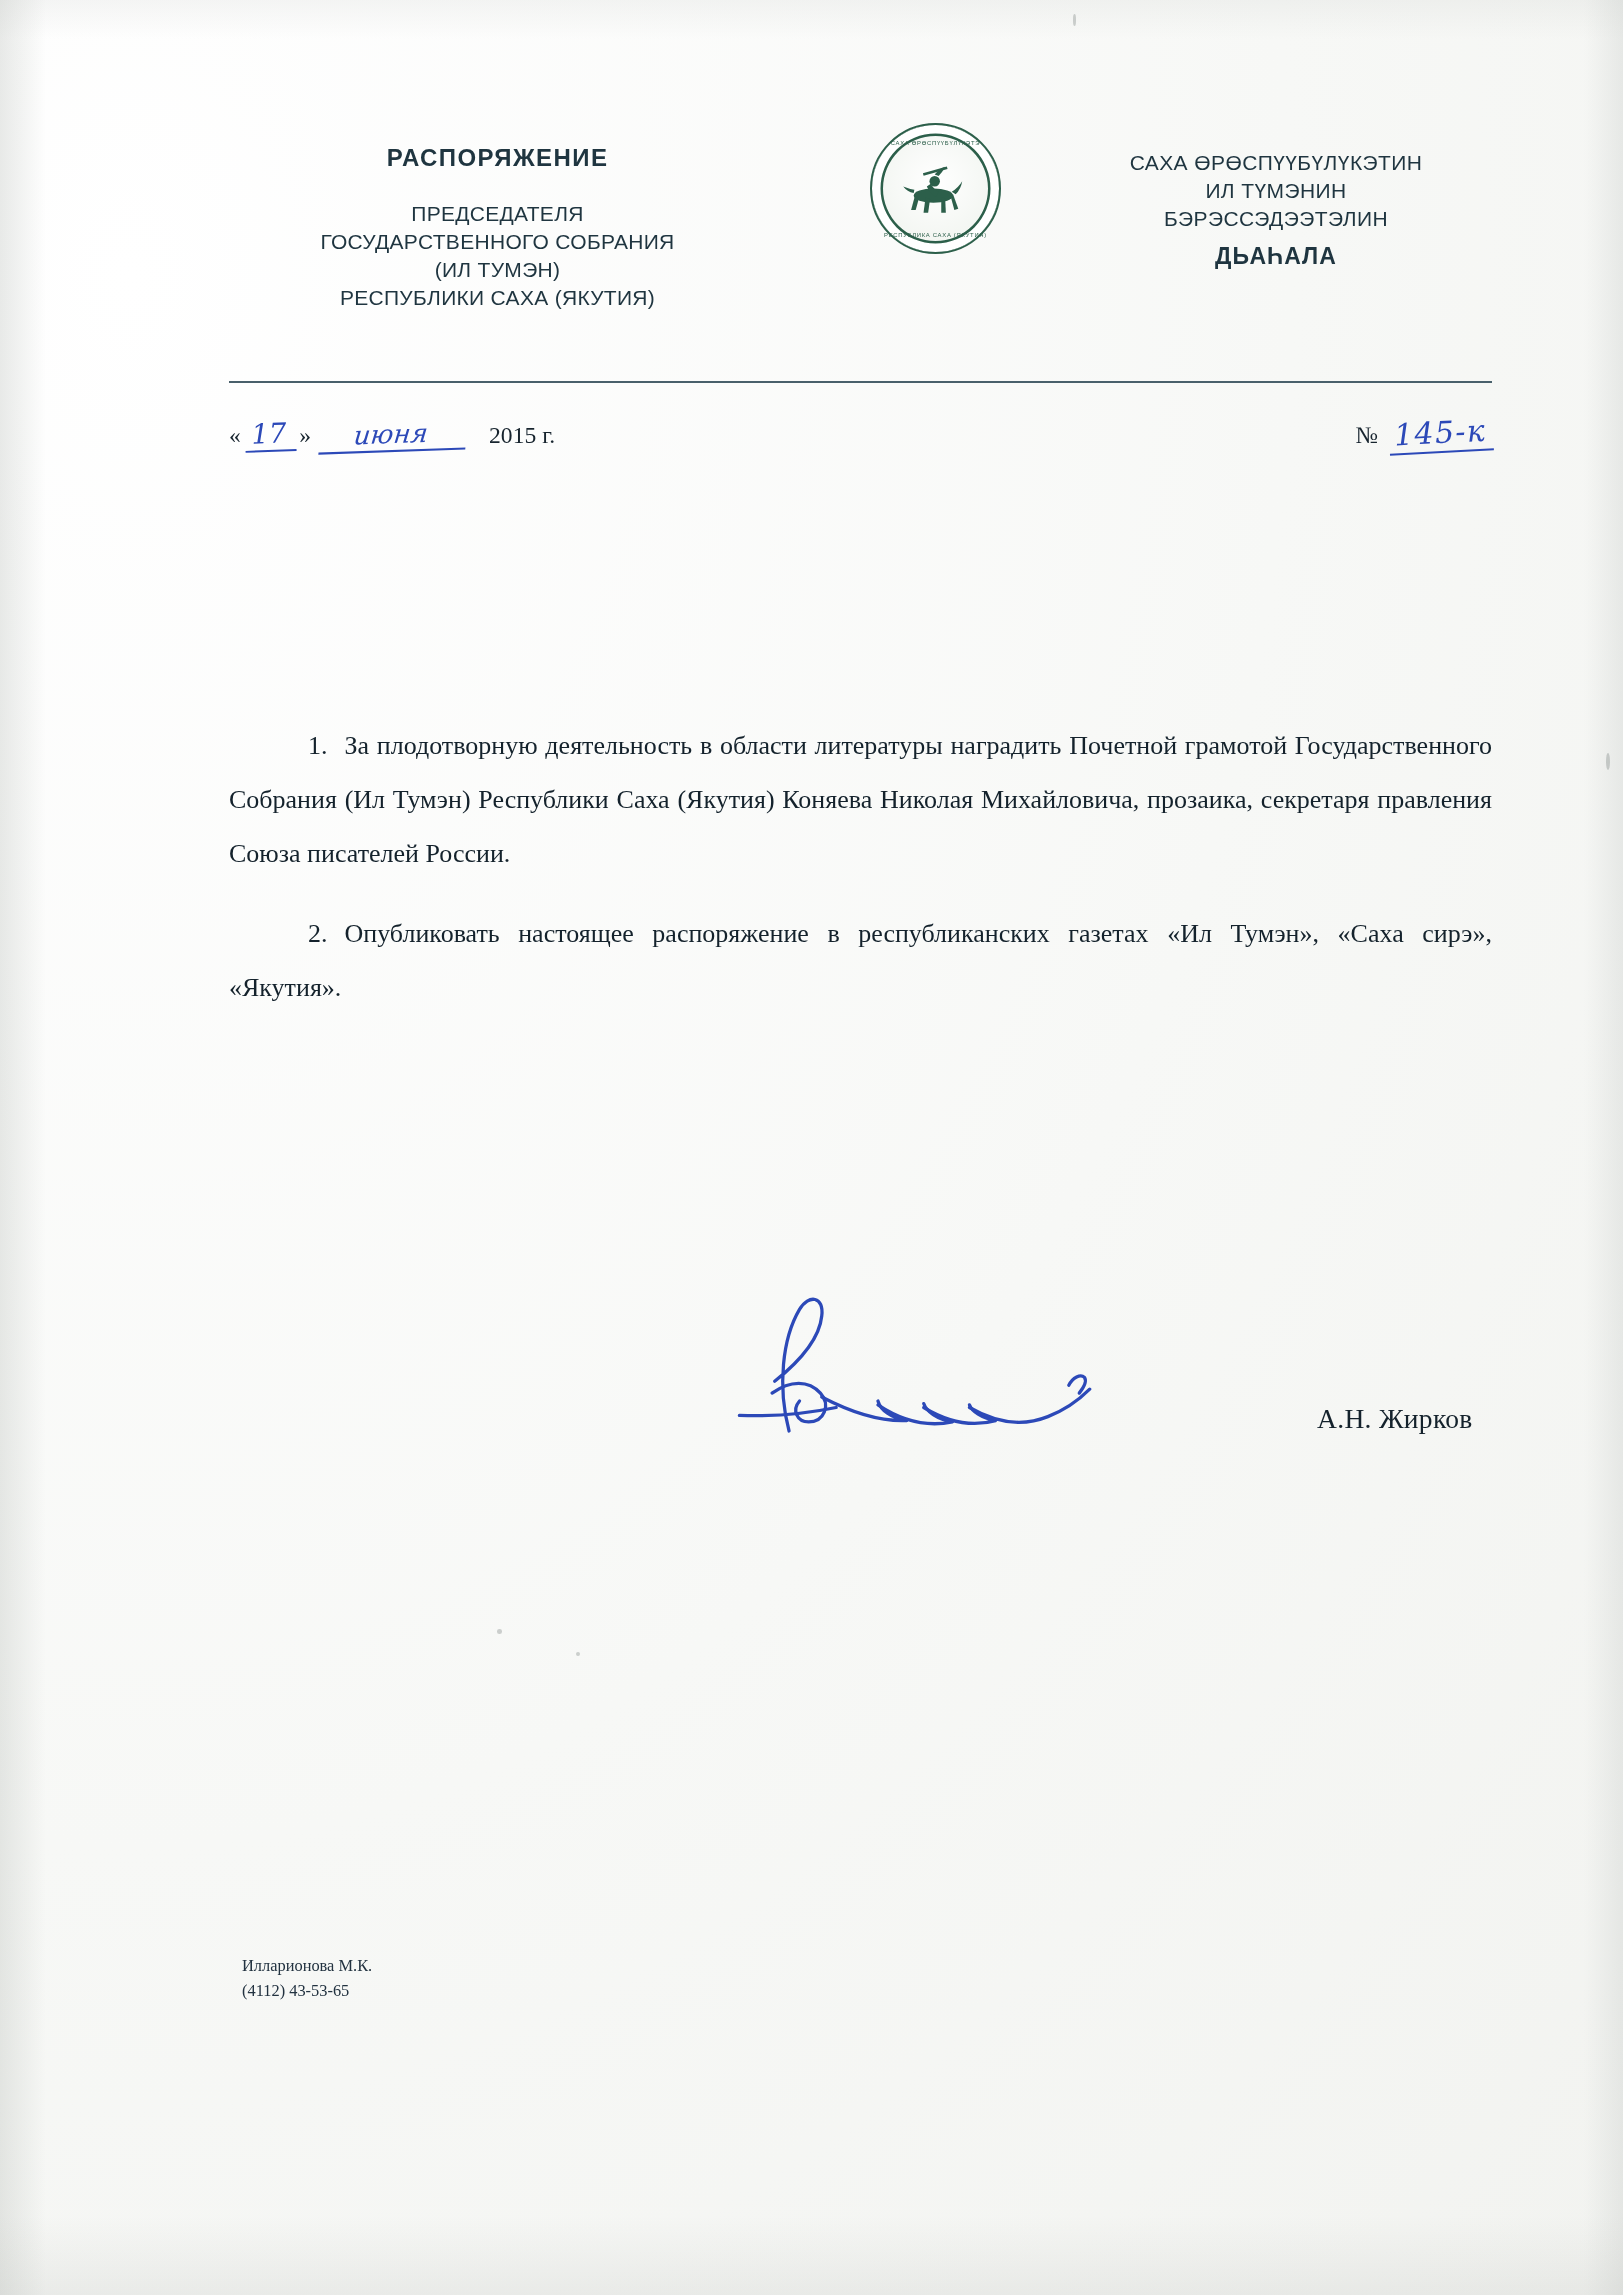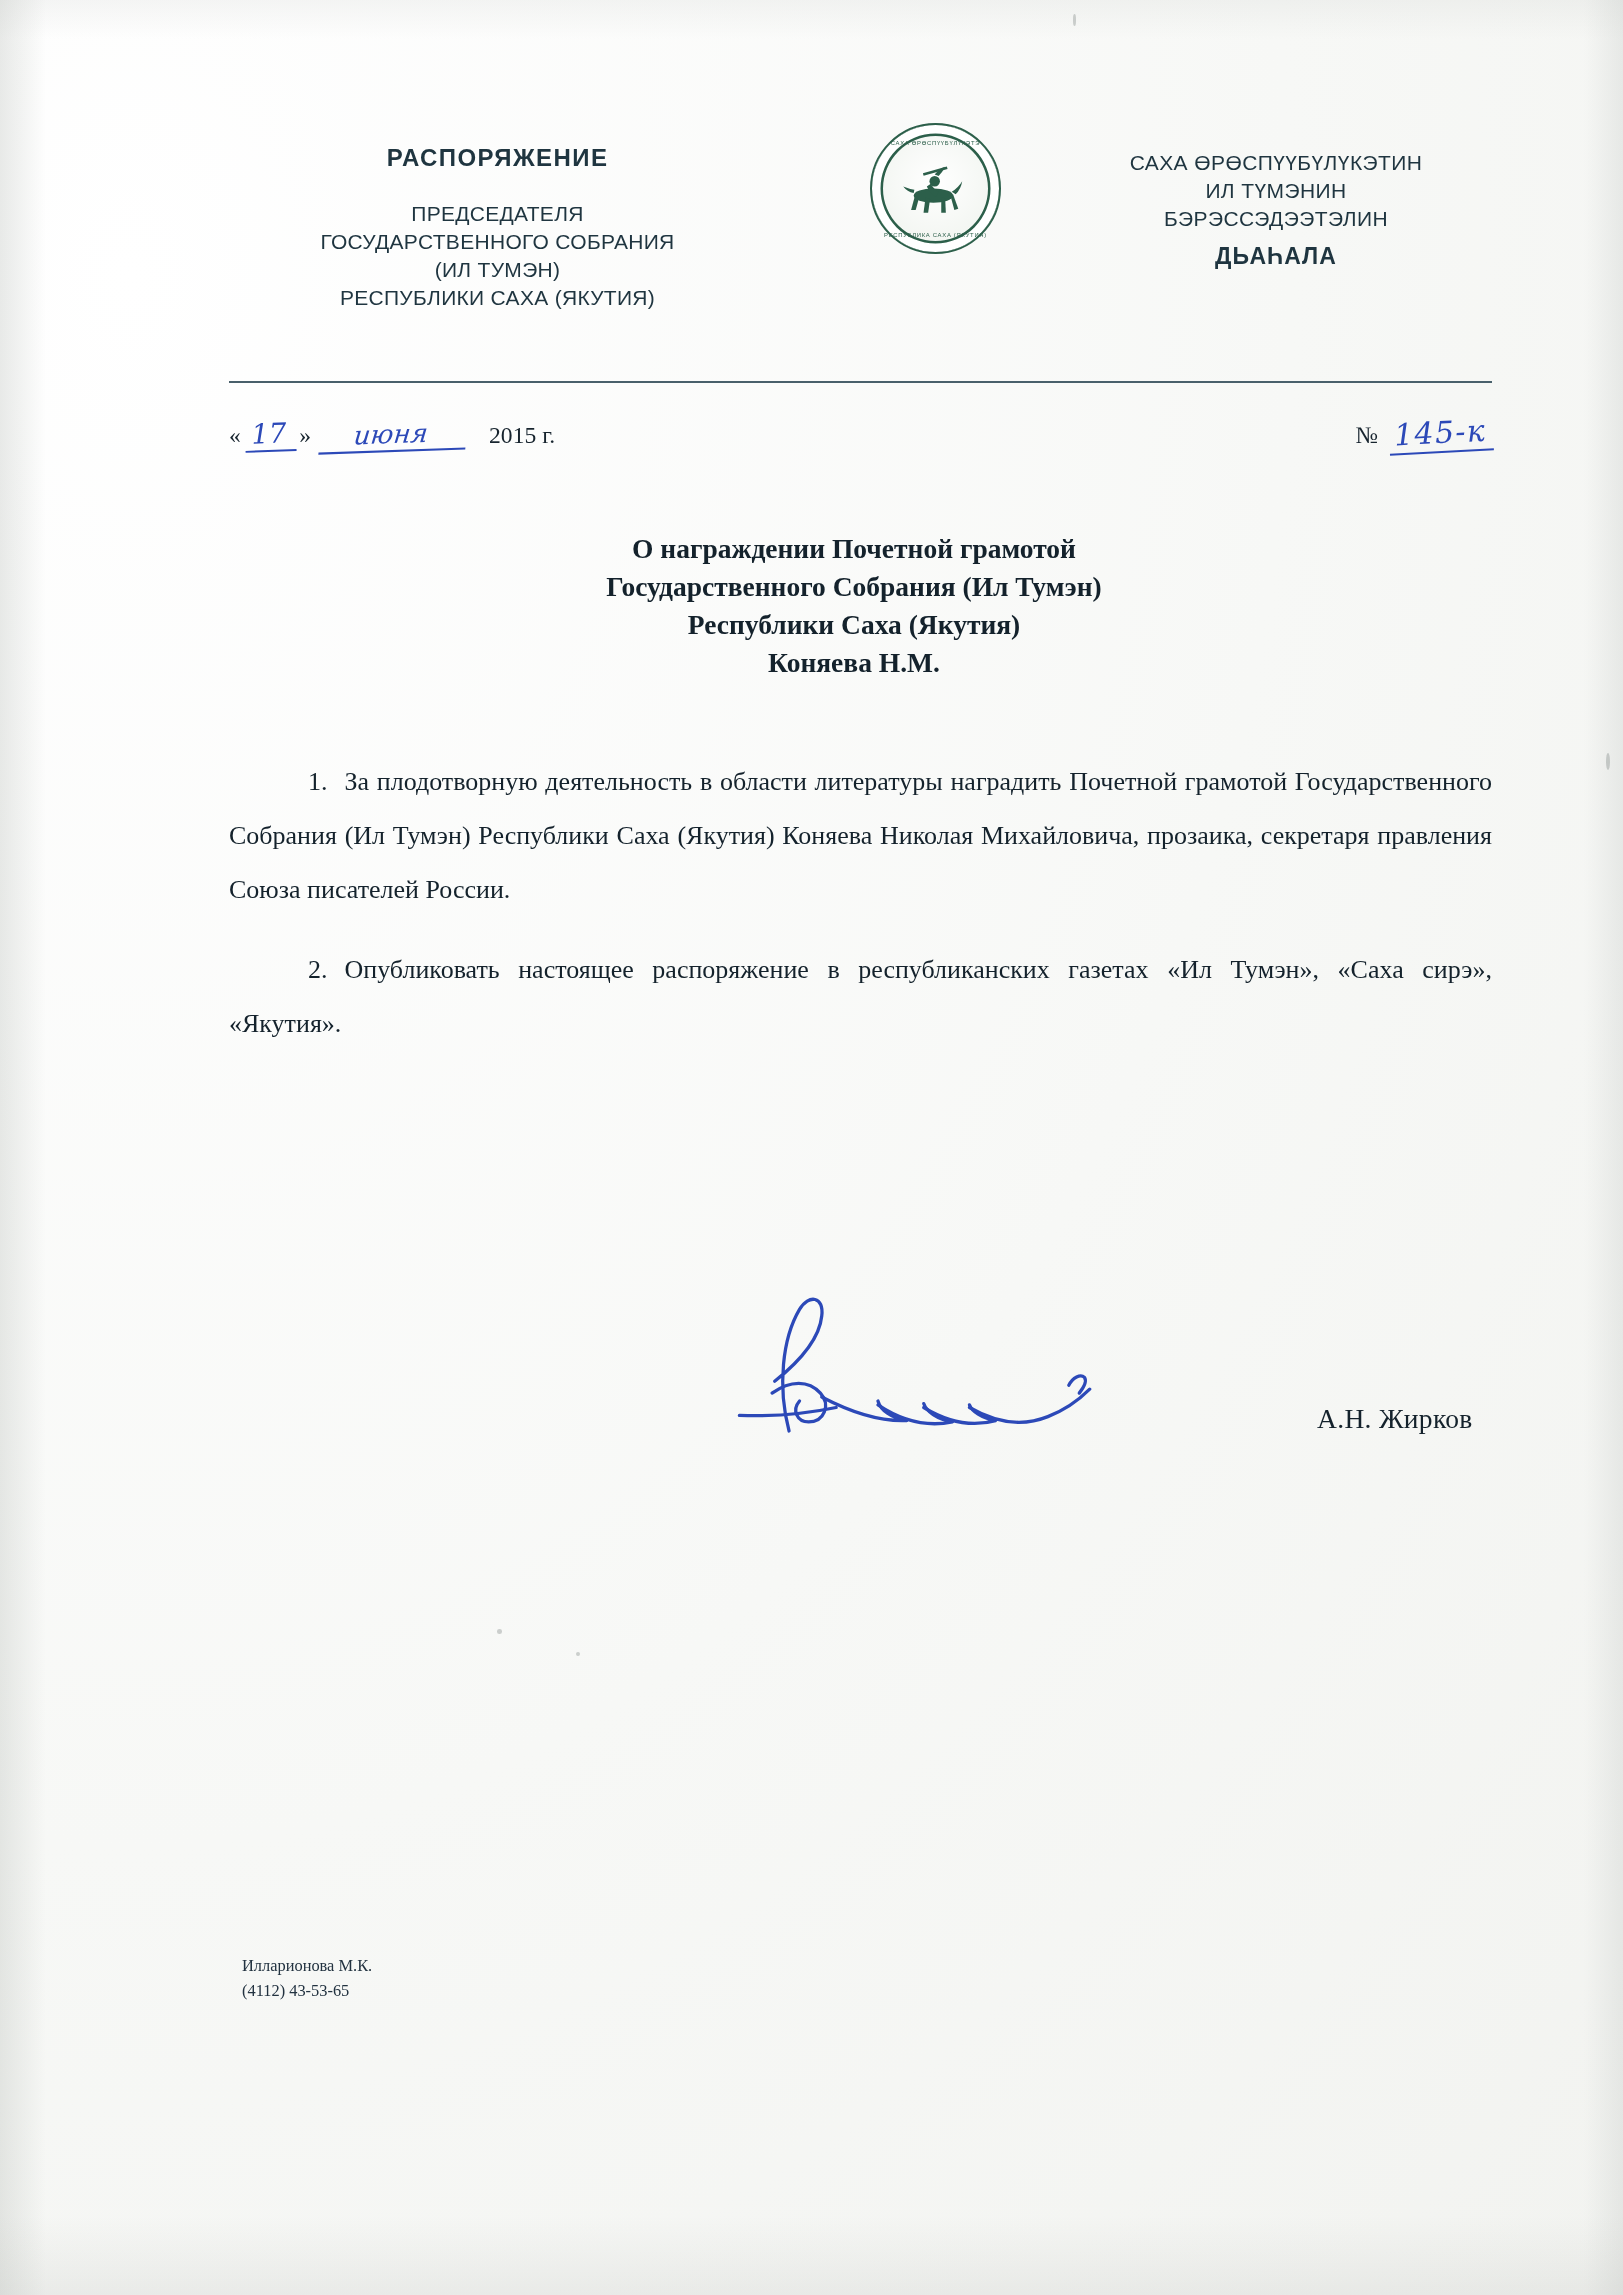--- a/index.html
+++ b/index.html
@@ -218,21 +218,21 @@
     font-size: 27.5px;
     font-weight: bold;
     line-height: 38px;
     color: #14222c;
   }
 
   
   .body {
     position: absolute;
     left: 13px;
-    top: 631px;
+    top: 595px;
     width: 1263px;
     font-size: 26px;
     line-height: 54px;
     color: #14222c;
   }
   .para {
     text-align: justify;
     text-indent: 79px;
     margin-bottom: 3.9px;
   }
@@ -343,26 +343,20 @@
         <span class="quote-close">»</span>
         <span class="hand-month">июня</span>
         <span class="year-text">2015 г.</span>
       </div>
       <div class="num-block">
         <span class="num-label">№</span>
         <span class="hand-num">145-к</span>
       </div>
     </div>
 
-    <div class="title">
-      <div>О награждении Почетной грамотой</div>
-      <div>Государственного Собрания (Ил Тумэн)</div>
-      <div>Республики Саха (Якутия)</div>
-      <div>Коняева Н.М.</div>
-    </div>
 
     <div class="body">
       <p class="para">
         <span class="num">1.</span><span>За плодотворную деятельность в области литературы наградить Почетной грамотой Государственного Собрания (Ил Тумэн) Республики Саха (Якутия) Коняева Николая Михайловича, прозаика, секретаря правления Союза писателей России.</span>
       </p>
       <p class="para">
         <span class="num">2.</span><span>Опубликовать настоящее распоряжение в республиканских газетах «Ил Тумэн», «Саха сирэ», «Якутия».</span>
       </p>
     </div>
 

